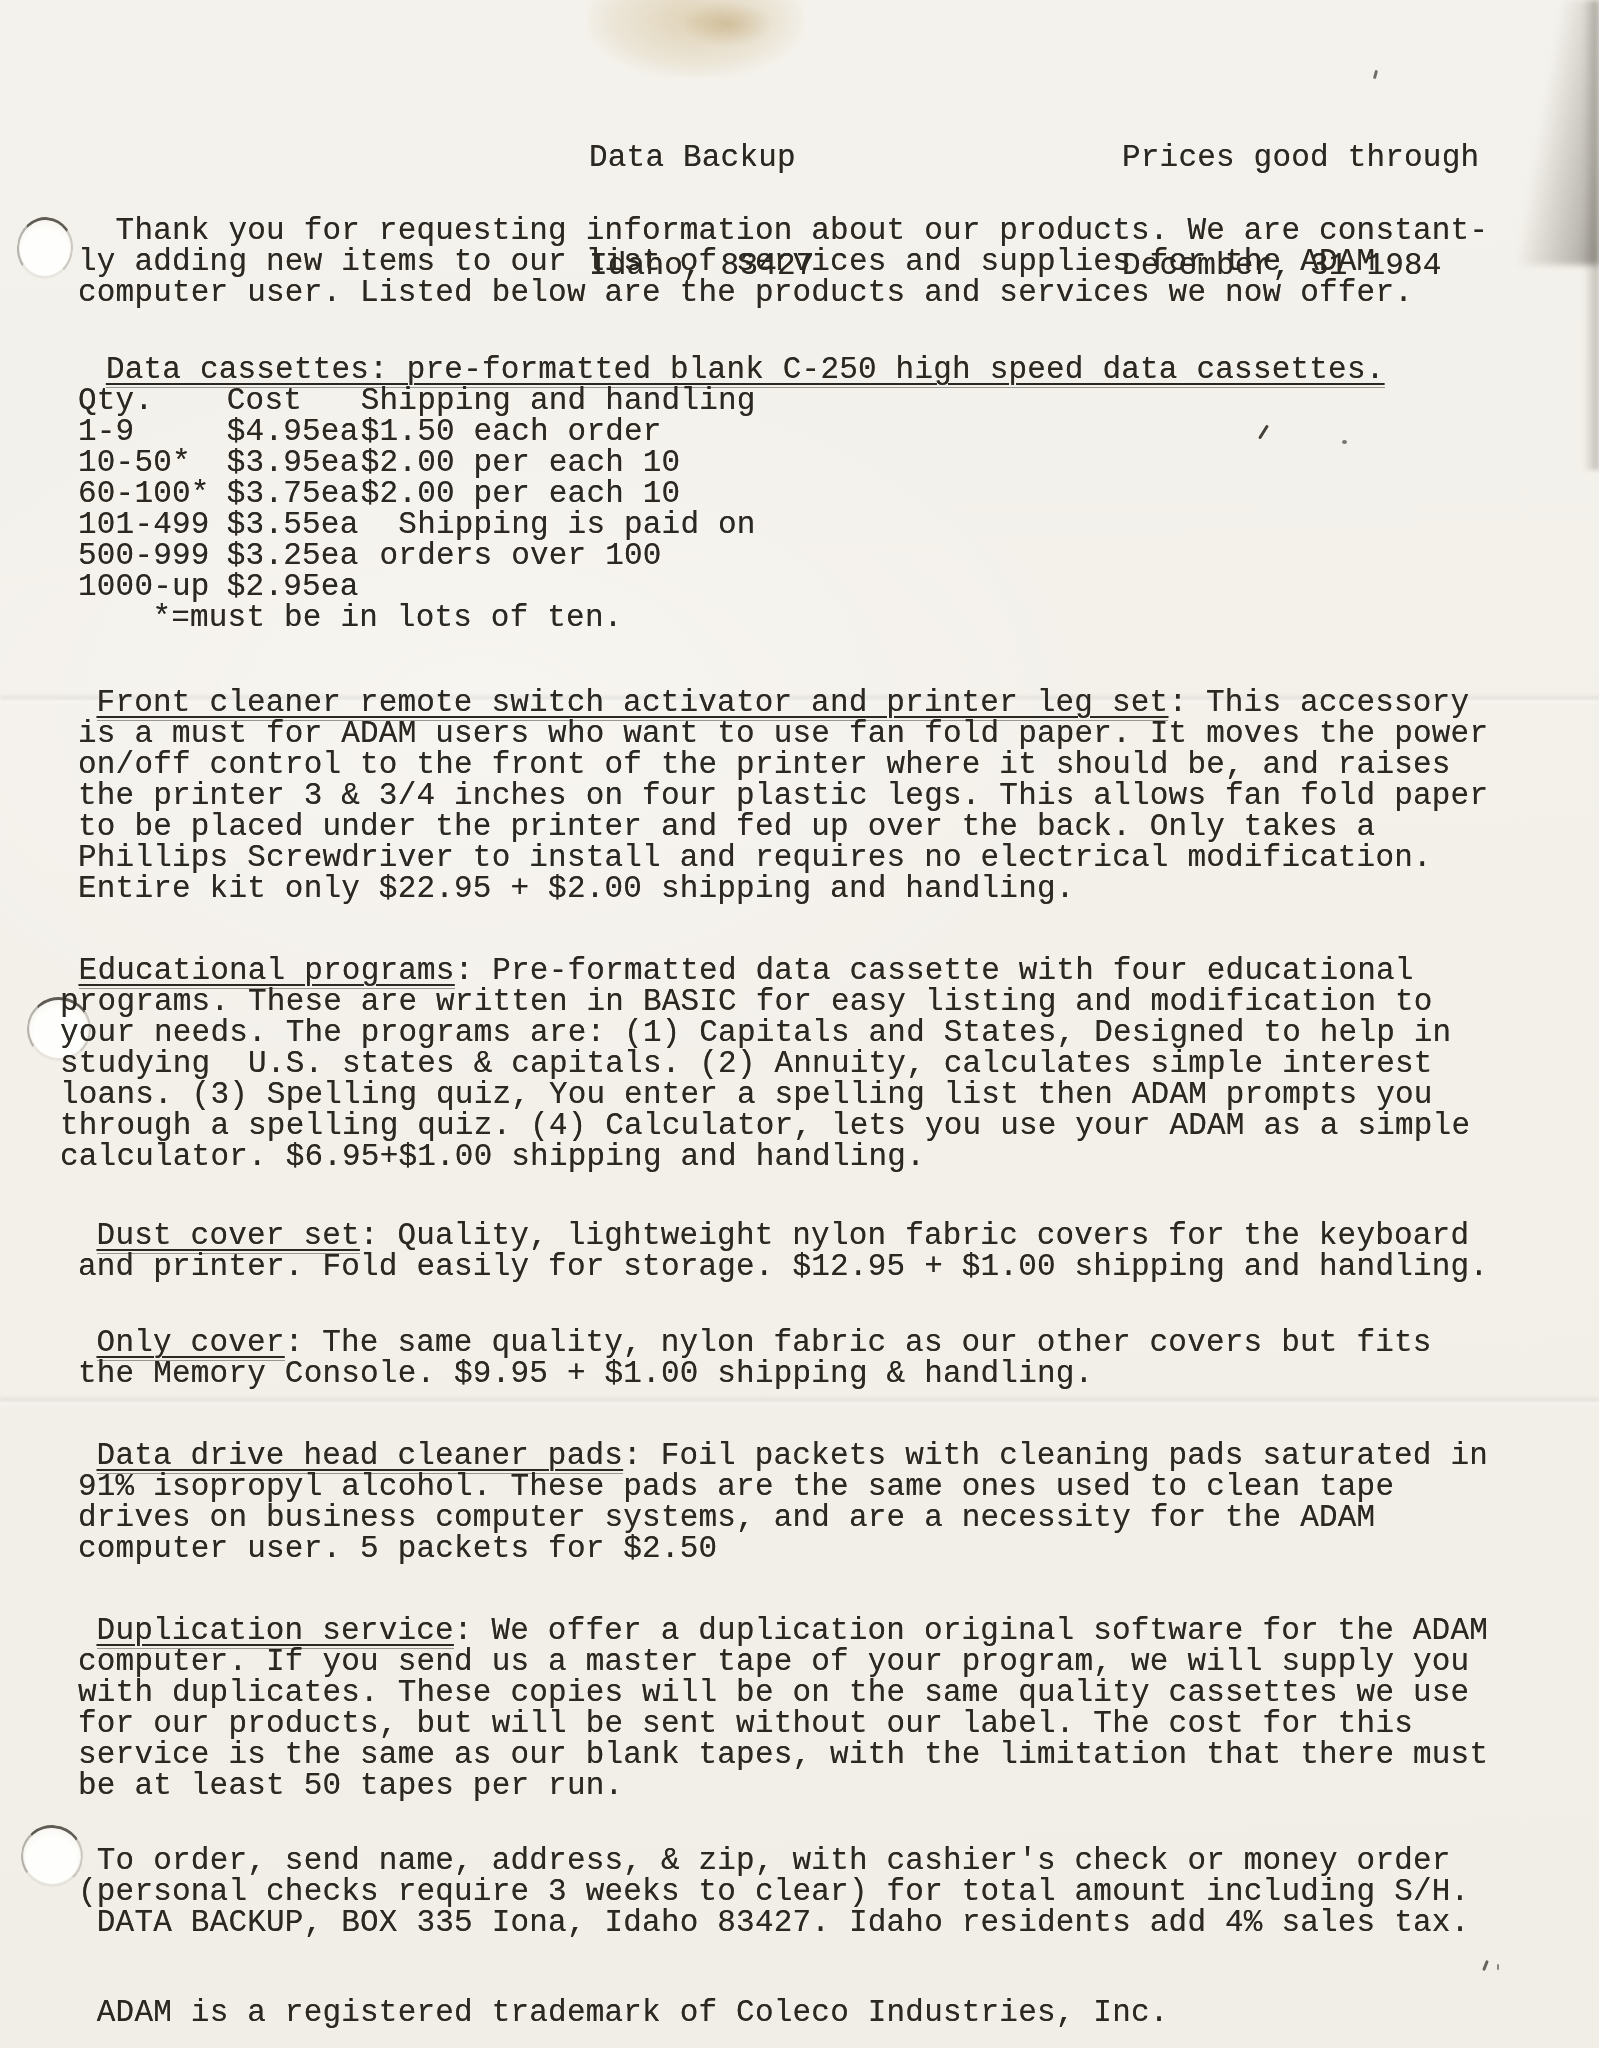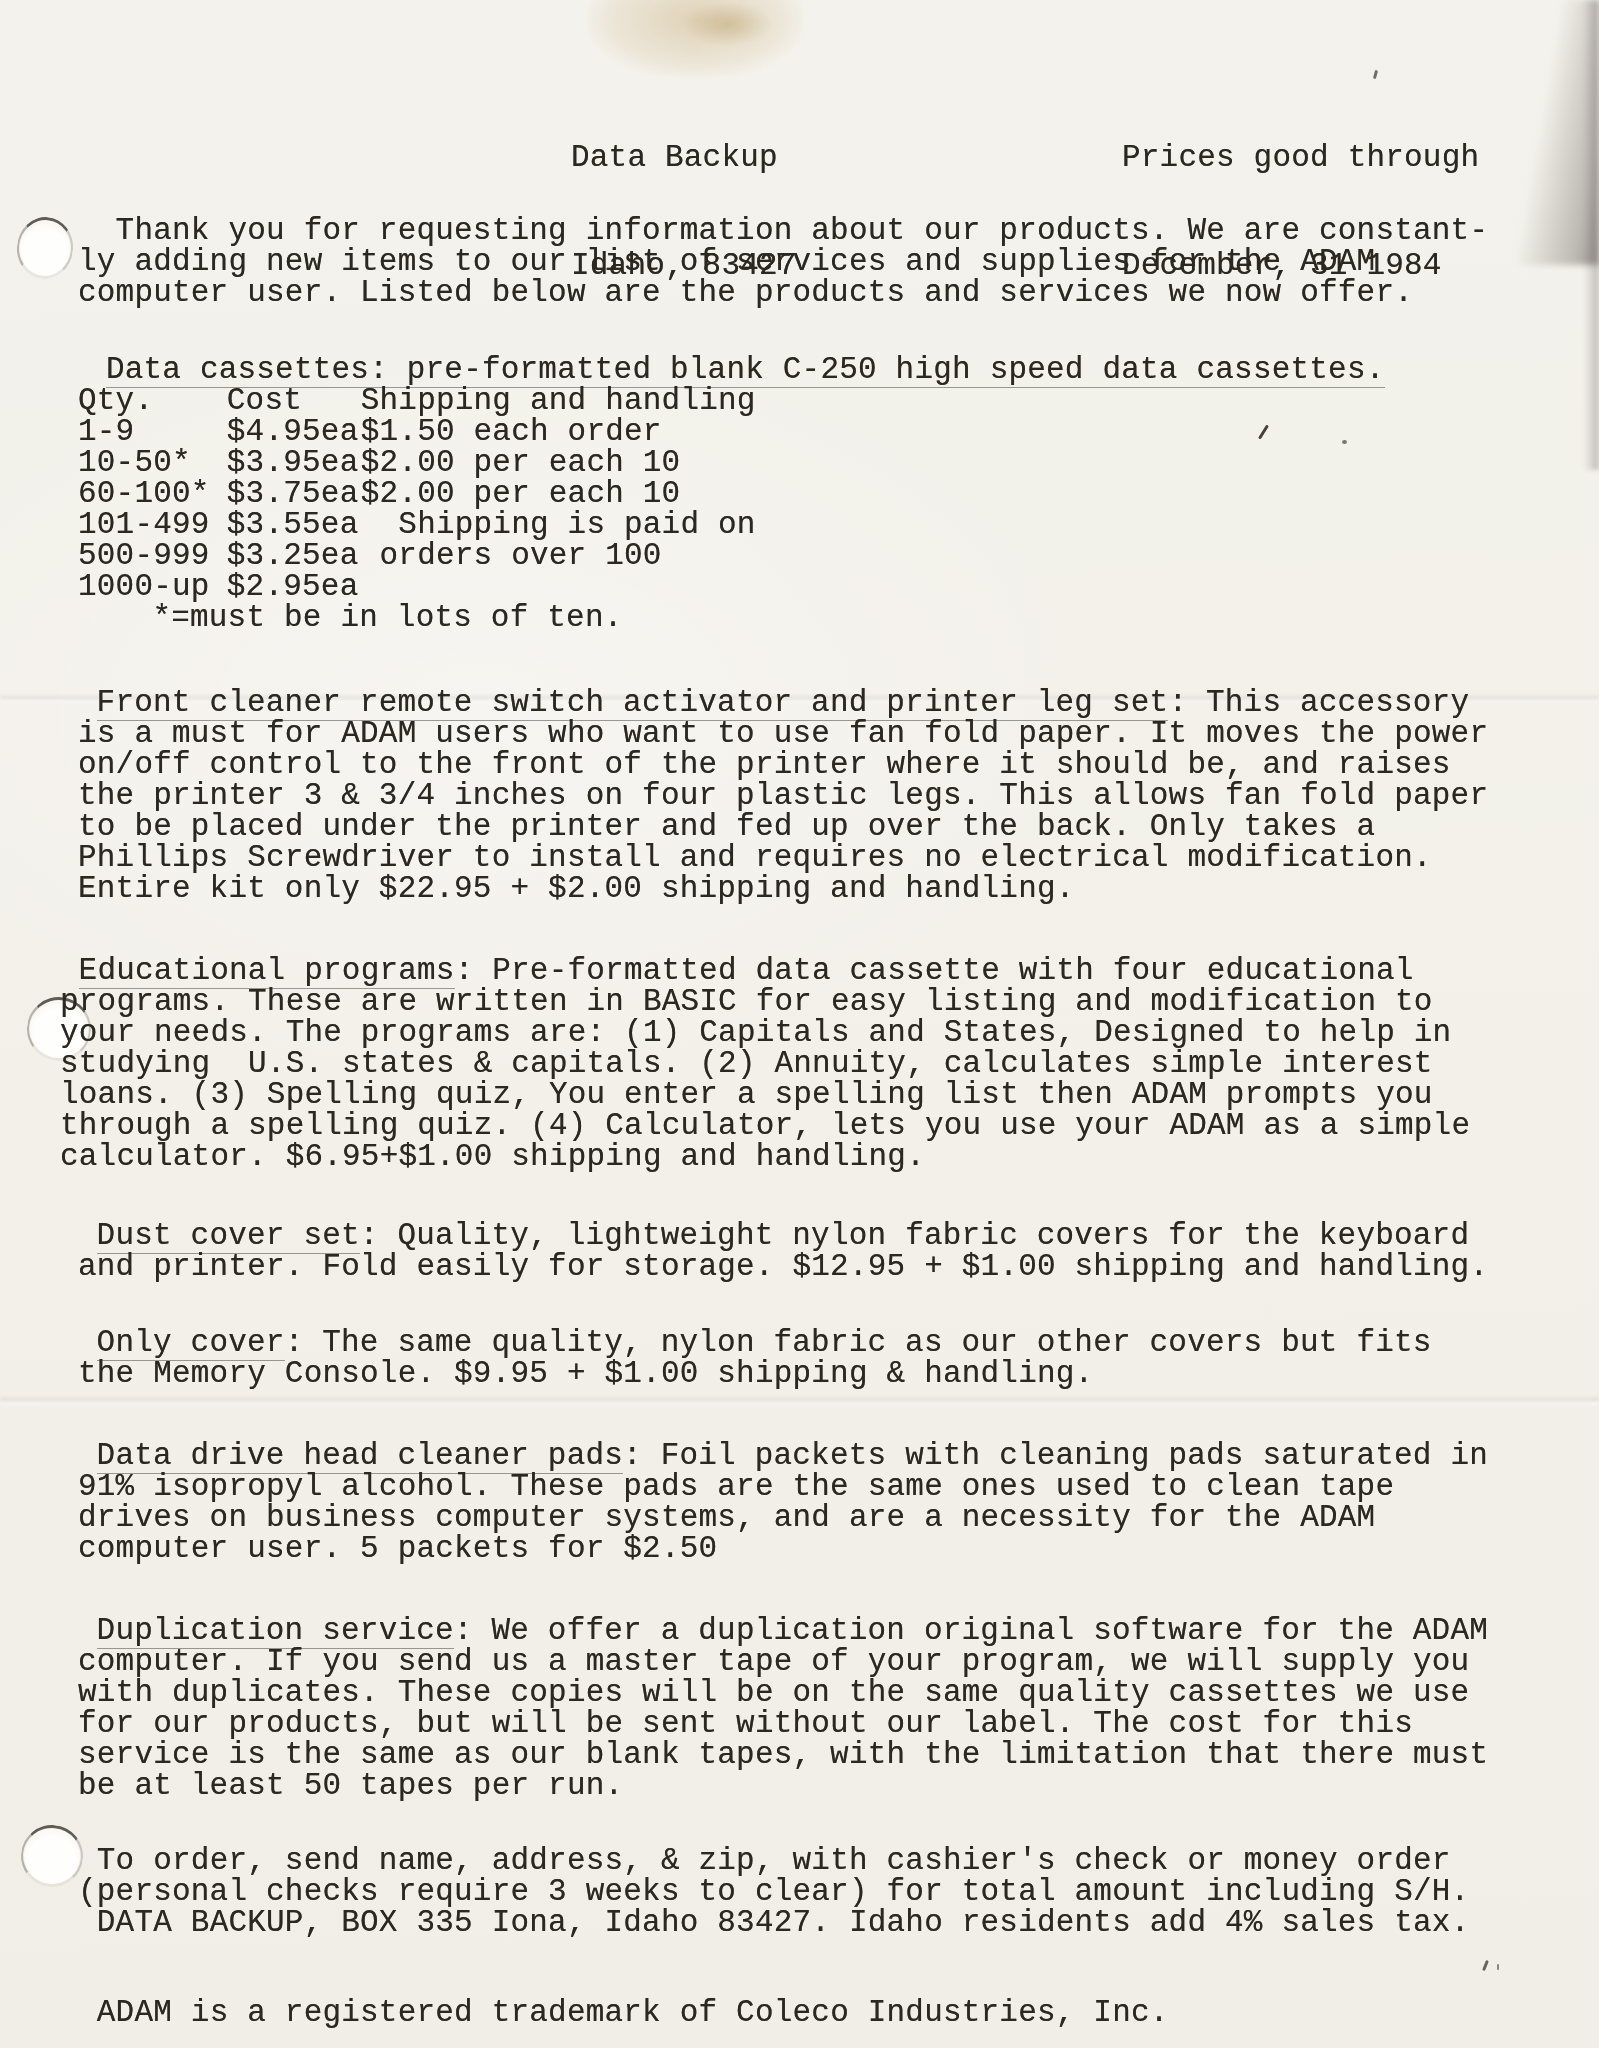--- a/index.html
+++ b/index.html
@@ -12,21 +12,21 @@
       linear-gradient(178deg,#f4f2ec 0%,#f3f0ea 55%,#f1eee7 100%);
     font-family:"Liberation Mono","DejaVu Sans Mono",monospace;
     color:#2b2822;font-size:31px;line-height:31px;letter-spacing:.2px;
     text-shadow:0 0 .6px rgba(43,40,34,.65);
   }
   .sec{position:absolute;white-space:pre-wrap;width:1500px;}
   .hdr{line-height:36px;width:600px;}
   .para-ind1{text-indent:1ch;}
   .para-ind15{text-indent:1.5ch;}
   .hd{
-    text-decoration-thickness:2px;text-underline-offset:5px;
+    text-decoration:underline;text-decoration-thickness:2px;text-underline-offset:5px;
     border-bottom:1px solid rgba(43,40,34,.45);
   }
   
   .trow{height:31px;white-space:pre;}
   .tc{display:inline-block;white-space:pre;vertical-align:top;}
   .c0{width:8ch;}
   .c1{width:7.2ch;}
   .footnote{text-indent:4ch;}
   
   .hole{position:absolute;border-radius:50%;
@@ -75,21 +75,21 @@
   <div class="crease crease2"></div>
   <div class="hole hole1"></div>
   <div class="hole hole2"></div>
   <div class="hole hole3"></div>
   <div class="mark mark1"></div>
   <div class="mark mark2"></div>
   <div class="mark mark3"></div>
   <div class="mark mark4"></div>
   <div class="mark mark5"></div>
 
-  <div class="sec hdr" style="left:571px;top:68px;">
+  <div class="sec hdr" style="left:589px;top:68px;">
     <div>Data Backup</div>
     <div>Idaho, 83427</div>
   </div>
   <div class="sec hdr" style="left:1122px;top:68px;">
     <div>Prices good through</div>
     <div>December, 31 1984</div>
   </div>
 
   <div class="sec" style="left:78px;top:215px;">  Thank you for requesting information about our products. We are constant-
 ly adding new items to our list of services and supplies for the ADAM

